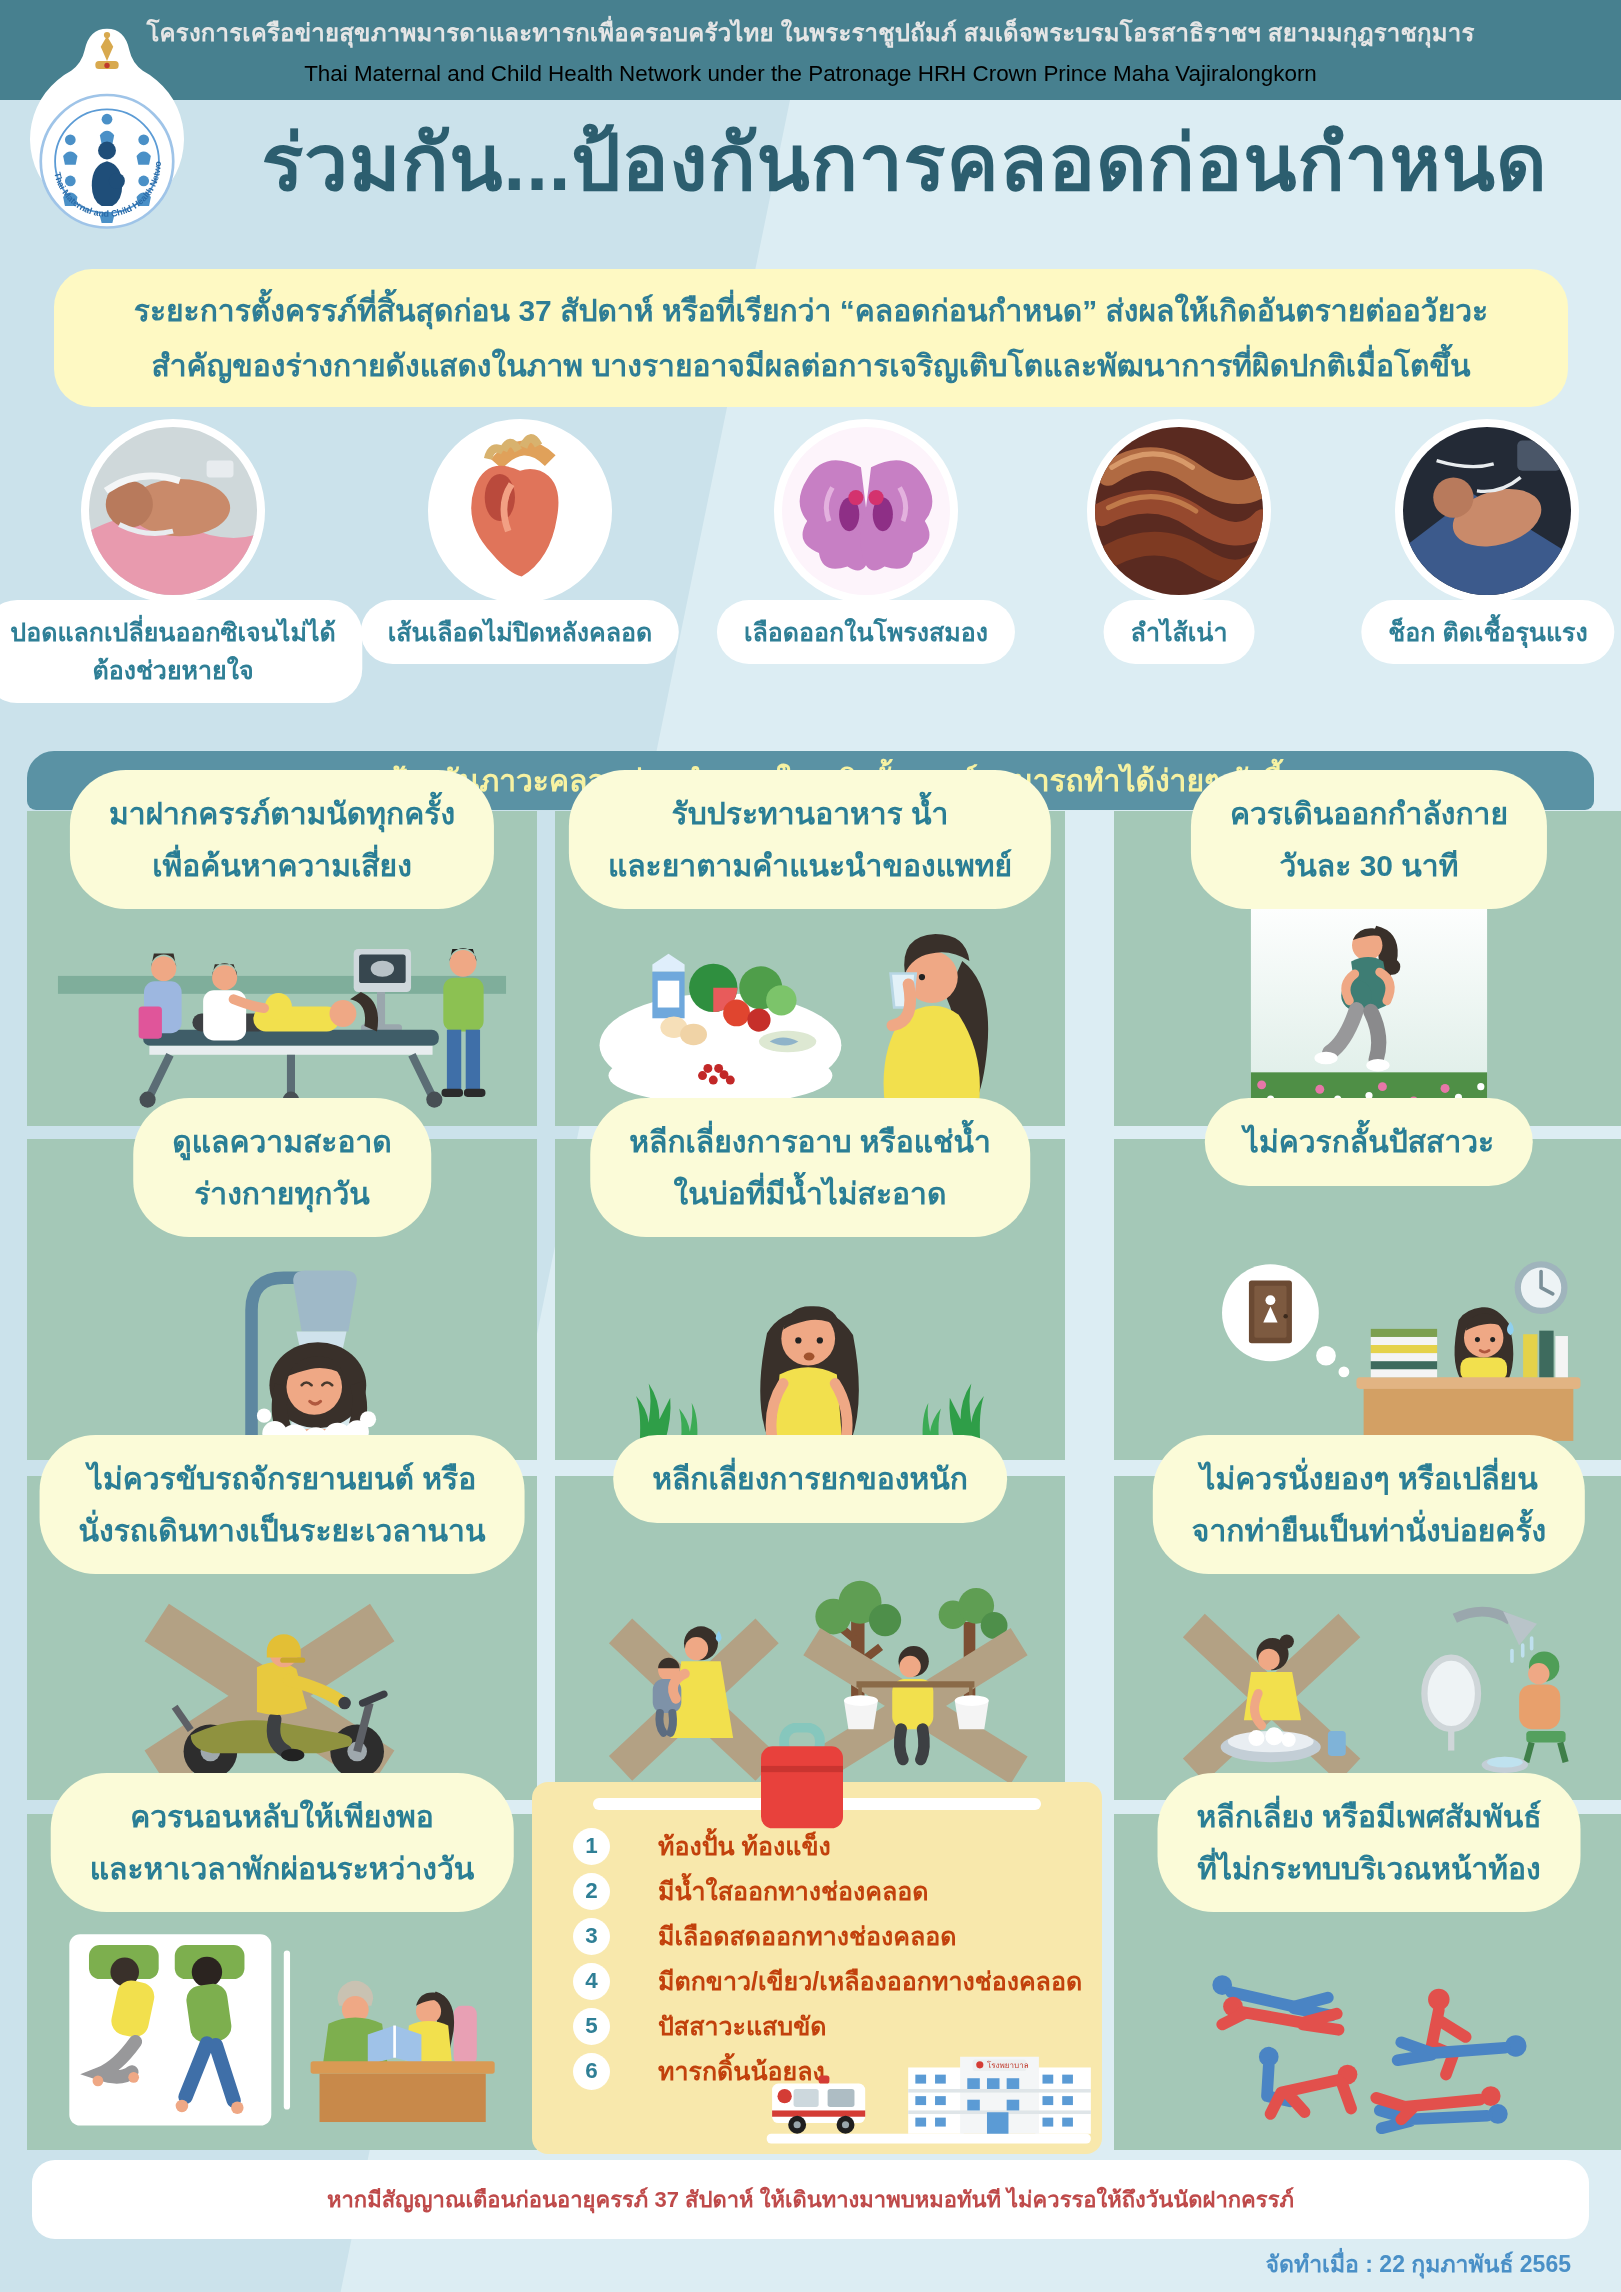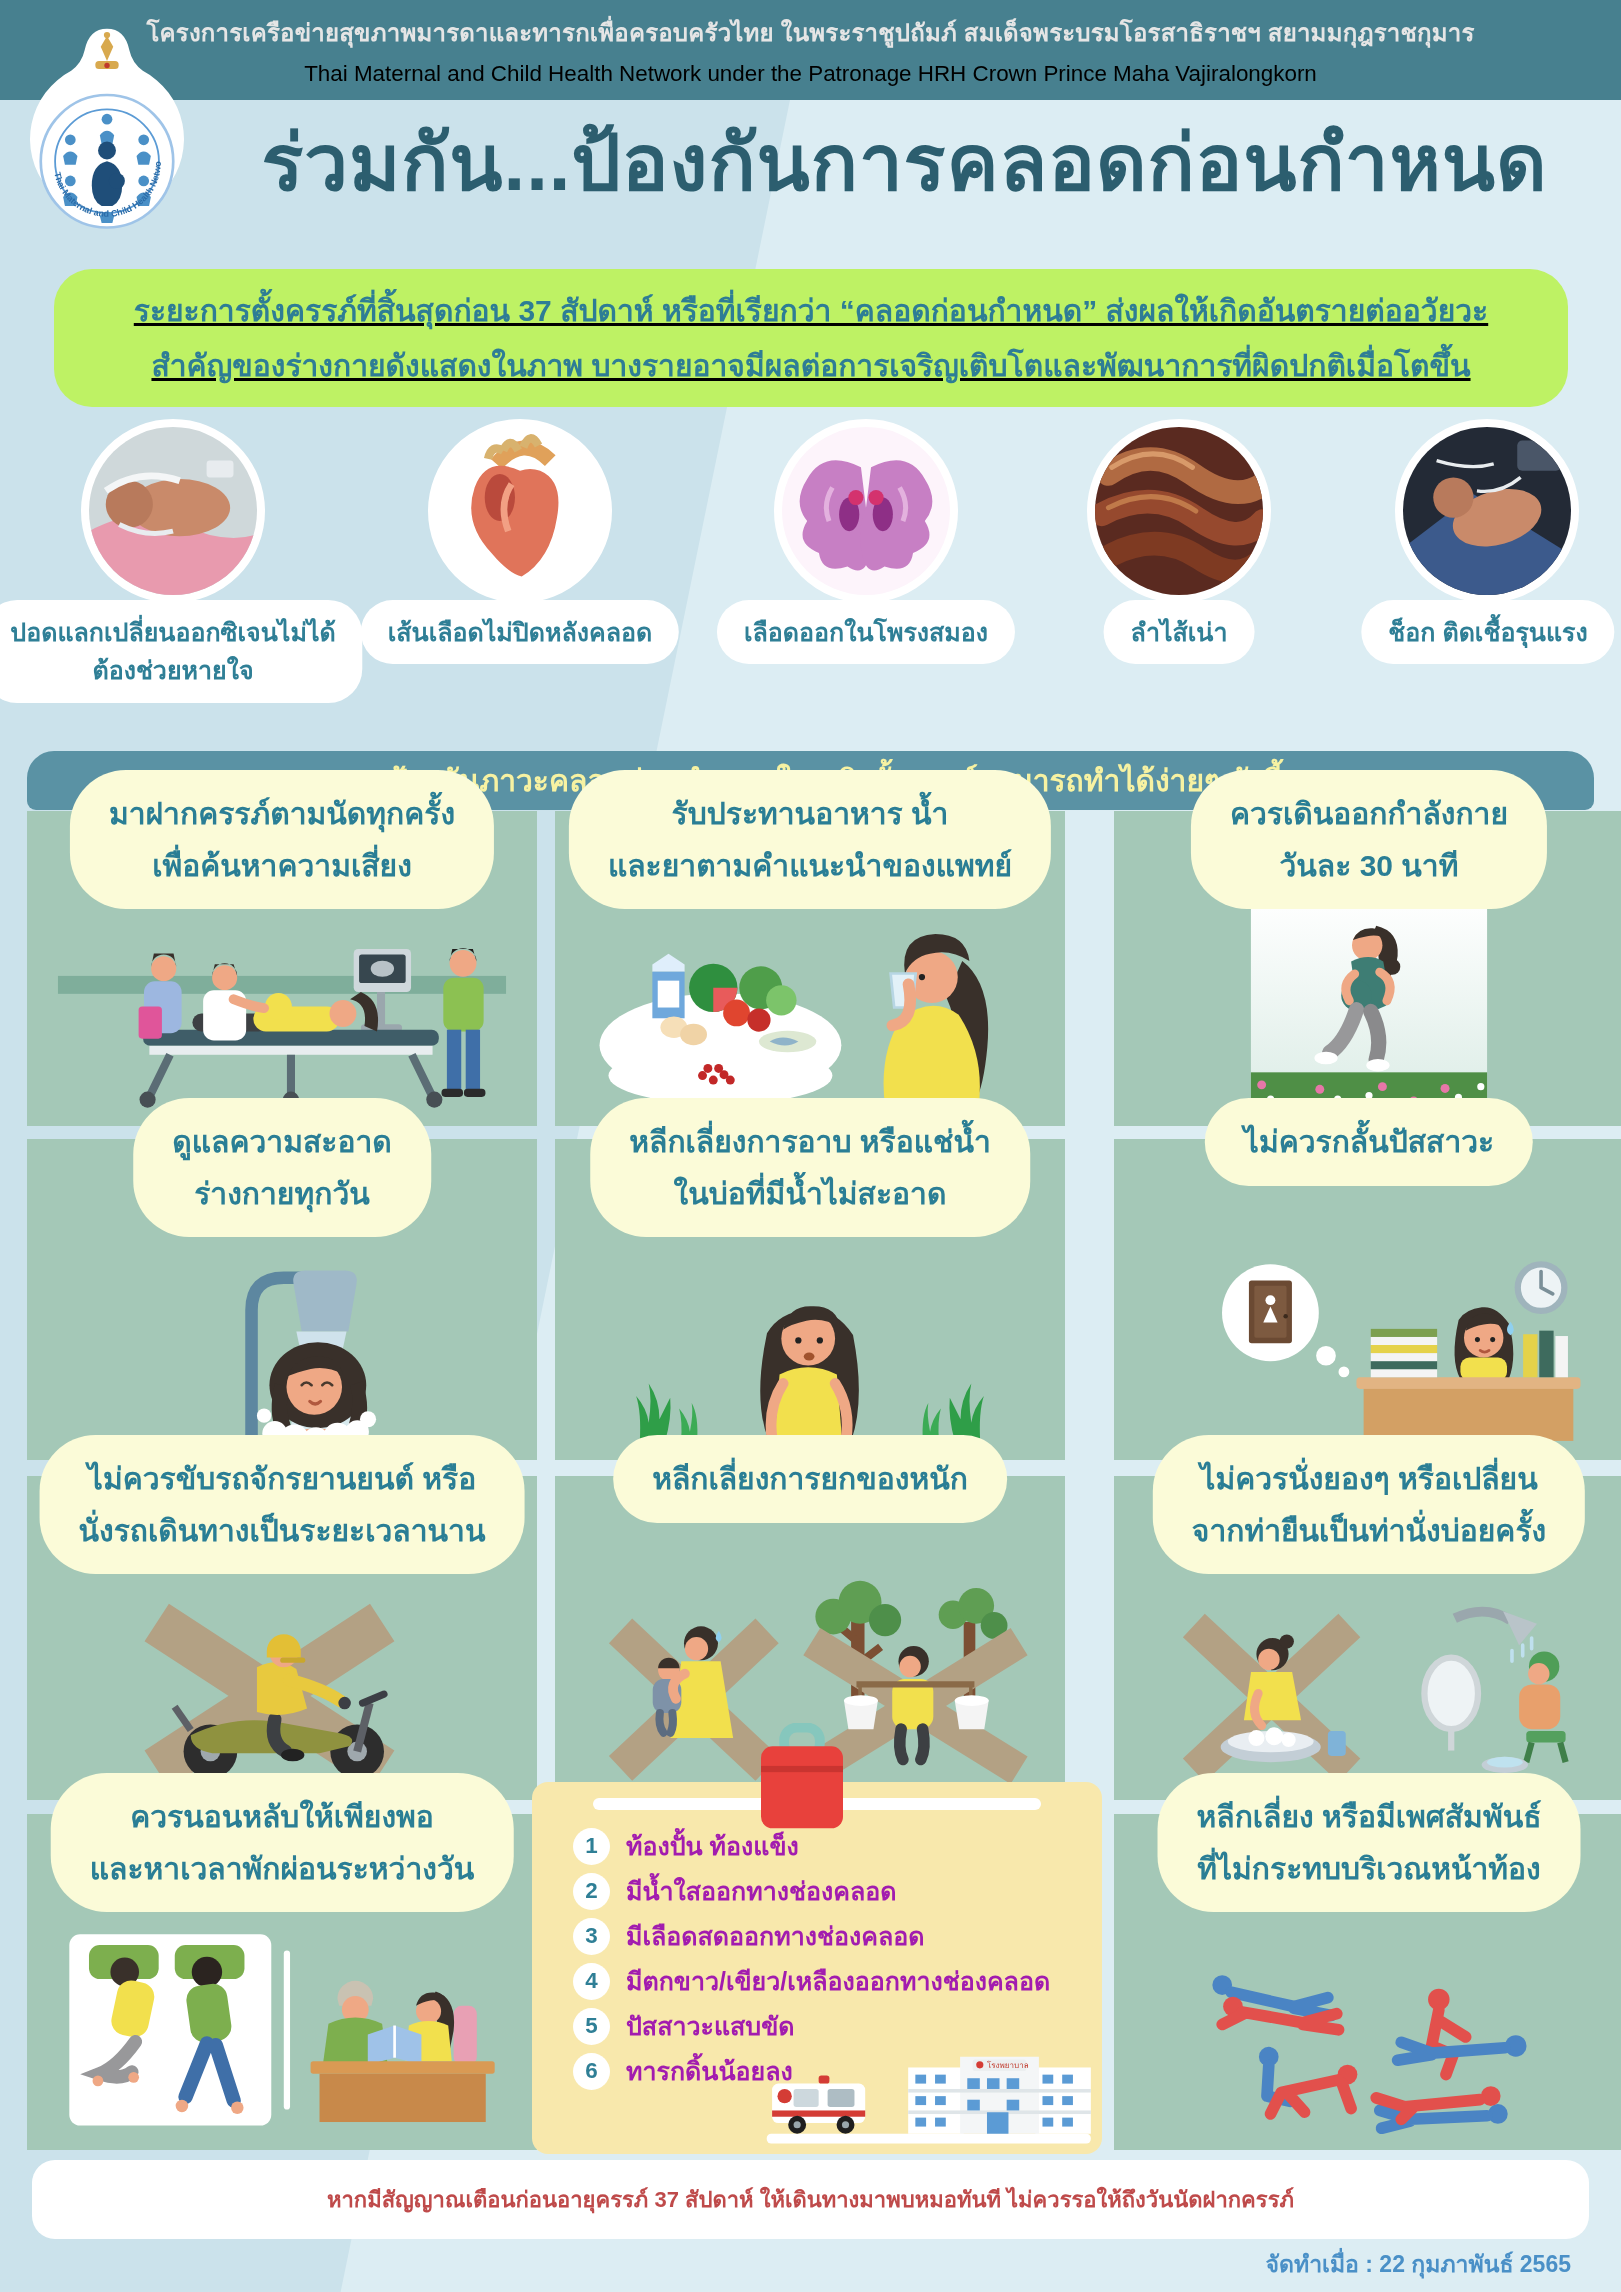--- a/index.html
+++ b/index.html
@@ -29,22 +29,22 @@
   .topbar{position:absolute;left:0;top:0;width:1621px;height:100px;background:var(--teal-header);z-index:1;
           display:flex;flex-direction:column;align-items:center;justify-content:center;gap:9px;}
   .topbar .th{color:#e5e5e5;font-size:24px;font-weight:bold;letter-spacing:0.2px;}
   .topbar .en{color:#000000;font-size:22.4px;}
 
   .logo{position:absolute;left:30px;top:27px;z-index:3;}
 
   .page-title{position:absolute;left:206px;right:18px;top:100px;text-align:center;
               font-size:78px;font-weight:800;color:var(--title-teal);z-index:2;letter-spacing:0.9px;}
 
-  .intro-box{position:absolute;left:54px;top:269px;width:1514px;height:138px;background:#bef264;border-radius:38px;
-             z-index:1;display:flex;flex-direction:column;justify-content:center;gap:7.2px;text-align:center;text-decoration:underline;}
+  .intro-box{position:absolute;left:54px;top:269px;width:1514px;height:138px;background:#fef9c3;border-radius:38px;
+             z-index:1;display:flex;flex-direction:column;justify-content:center;gap:7.2px;text-align:center;}
   .intro-box div{font-size:30px;font-weight:bold;color:#2E7D95;}
 
   
   .comp-layer{position:absolute;left:0;top:419px;width:1621px;height:331px;z-index:1;}
   .photo-circle{position:absolute;top:0;width:184px;height:184px;border-radius:50%;border:8px solid #fff;overflow:hidden;background:#fff;}
   .photo-circle svg{display:block;width:100%;height:100%;}
   .comp-label{position:absolute;top:181px;transform:translateX(-50%);background:#fff;border-radius:34px;
               padding:12.5px 27px;text-align:center;}
   .comp-label div{font-size:25px;font-weight:bold;color:#2F7F96;white-space:nowrap;line-height:1.55;}
 
@@ -63,21 +63,21 @@
 
   
   .warn-panel{position:absolute;left:532px;top:1782px;width:570px;height:372px;background:var(--panel-yellow);
               border-radius:16px;z-index:2;}
   .warn-title{margin-top:39px;text-align:center;font-size:26px;font-weight:bold;color:var(--warning-red);}
   .warn-bar{width:448px;height:11.6px;background:#fff;border-radius:6.3px;margin:16px auto 14.3px auto;}
   .warn-list{margin-left:41px;}
   .warn-item{display:flex;align-items:center;gap:16px;height:45px;}
   .warn-num{width:37px;height:37px;border-radius:50%;background:#fff;flex:0 0 37px;
             display:flex;align-items:center;justify-content:center;font-size:22.4px;font-weight:bold;color:#2F7F96;}
-  .warn-text{font-size:25px;font-weight:bold;color:#a21caf;white-space:nowrap;}
+  .warn-text{font-size:25px;font-weight:bold;color:#c2410c;white-space:nowrap;margin-left:32px;}
   .hospital-art{position:absolute;right:3.6px;bottom:5.4px;z-index:0;}
 
   .suitcase{position:absolute;left:761px;top:1723px;z-index:3;}
 
   
   .footer-box{position:absolute;left:32px;top:2160px;width:1557px;height:79px;background:#fff;border-radius:23px;
               z-index:1;text-align:center;line-height:79px;font-size:22px;font-weight:bold;color:var(--footer-red);}
   .date-line{position:absolute;right:50px;top:2246px;z-index:1;font-size:23px;font-weight:bold;color:var(--date-blue);}
 </style>
 </head>

